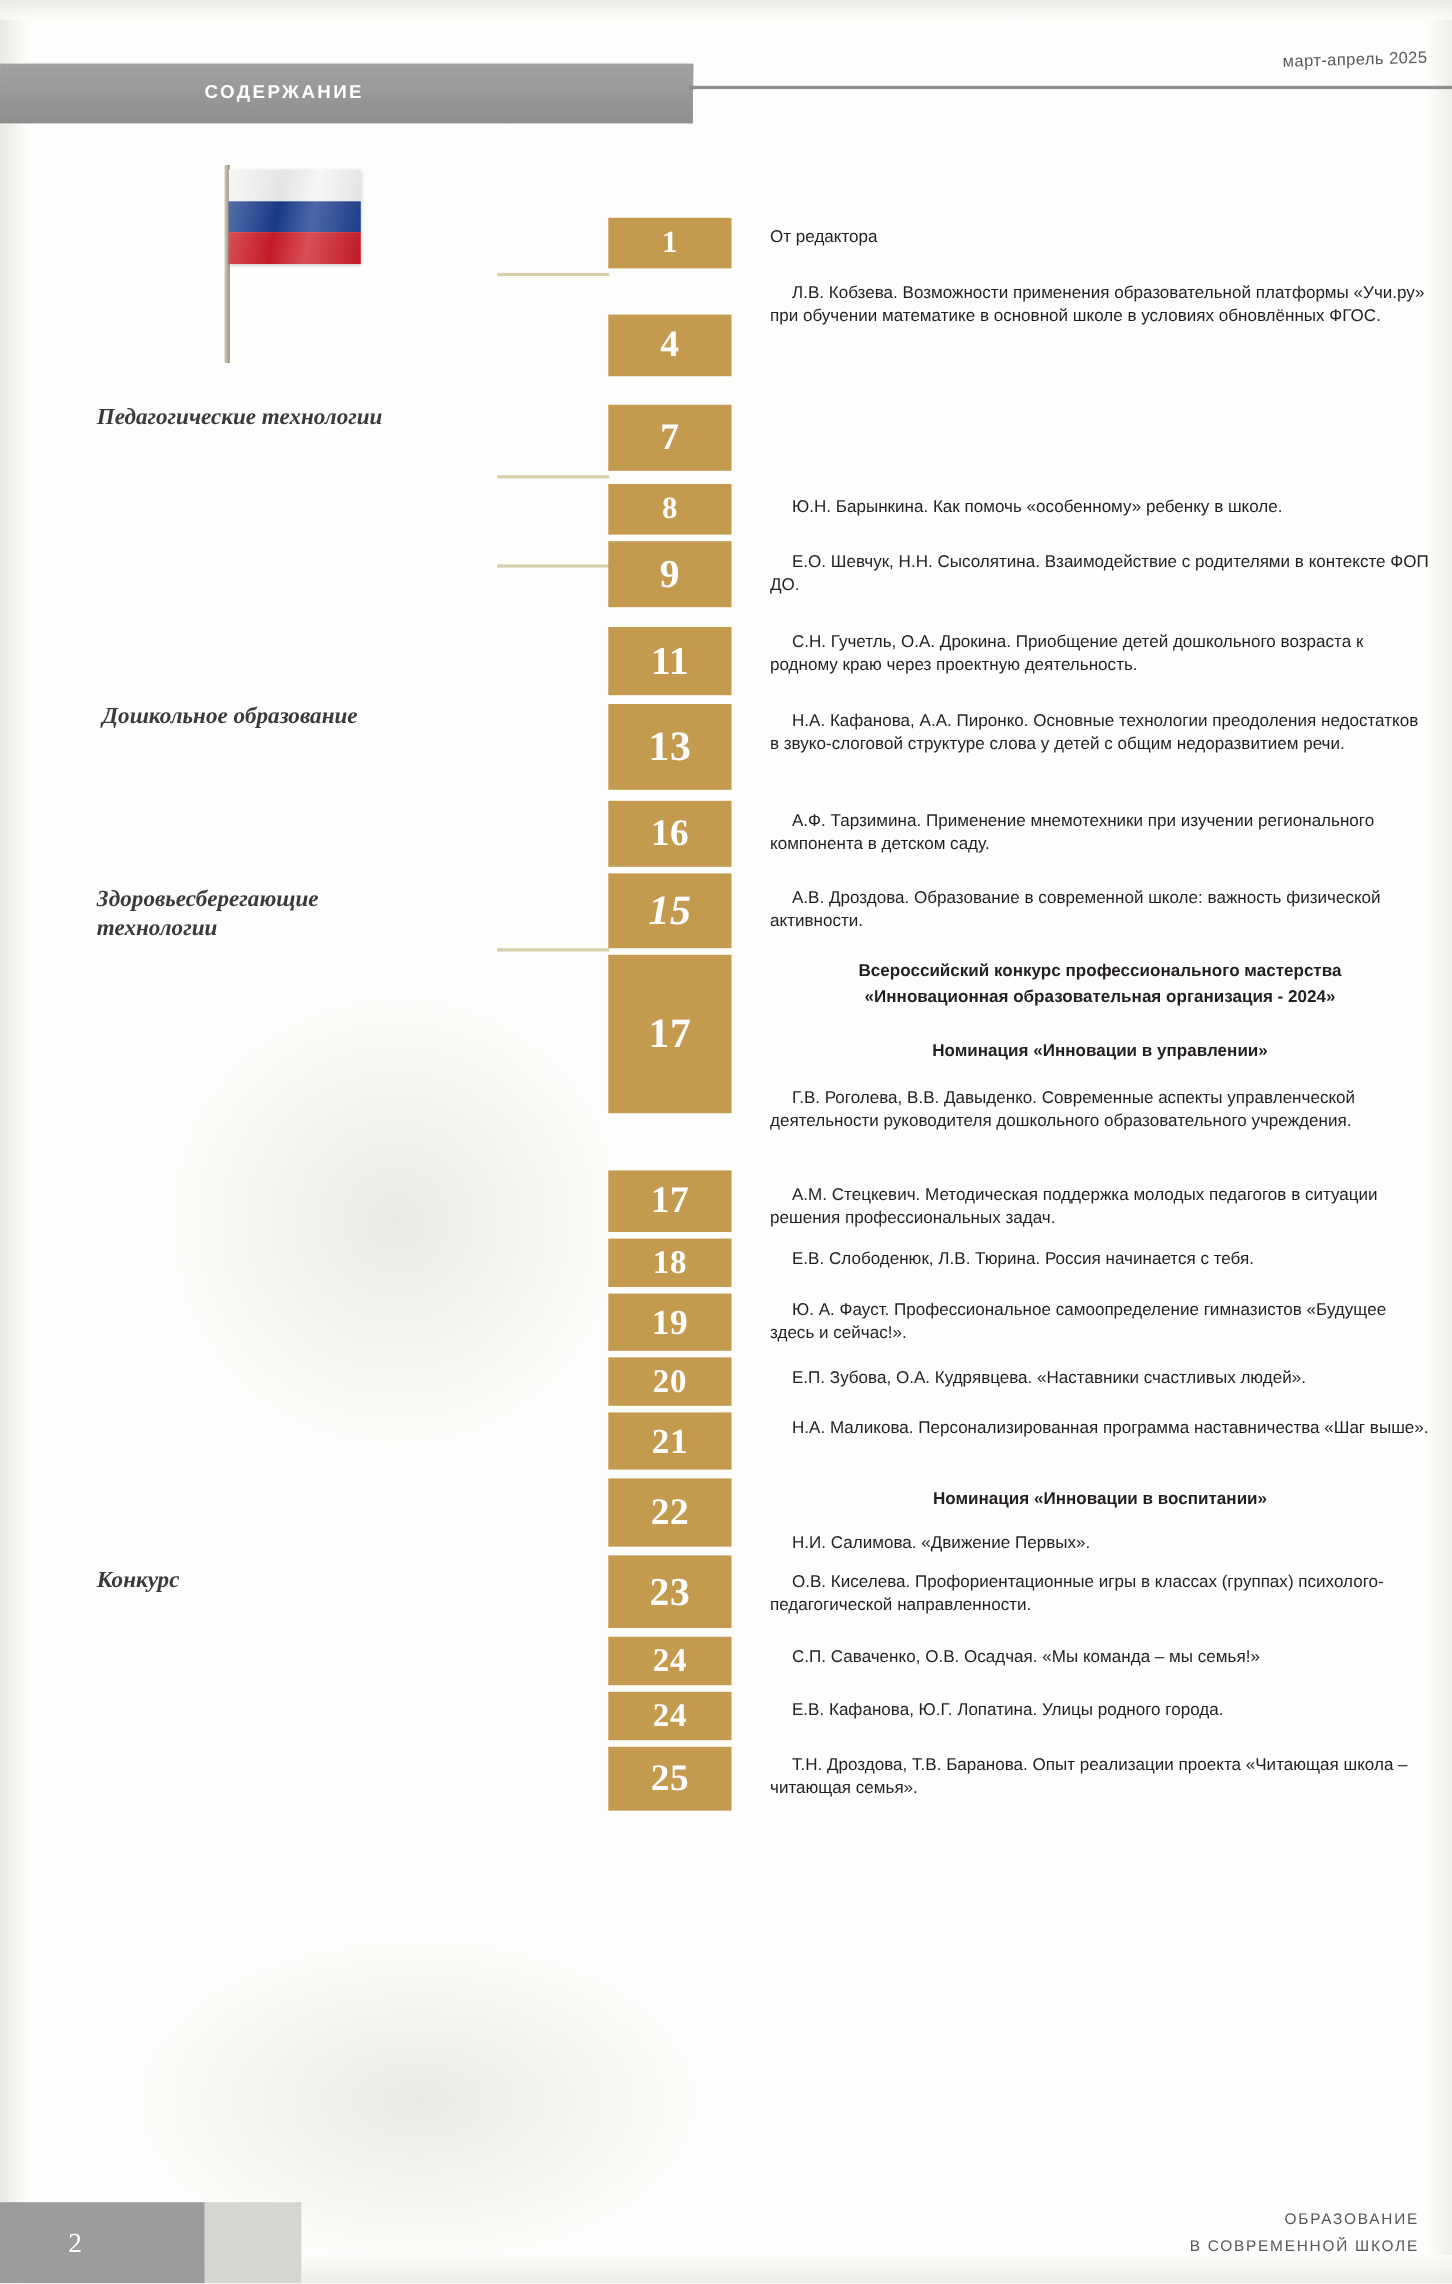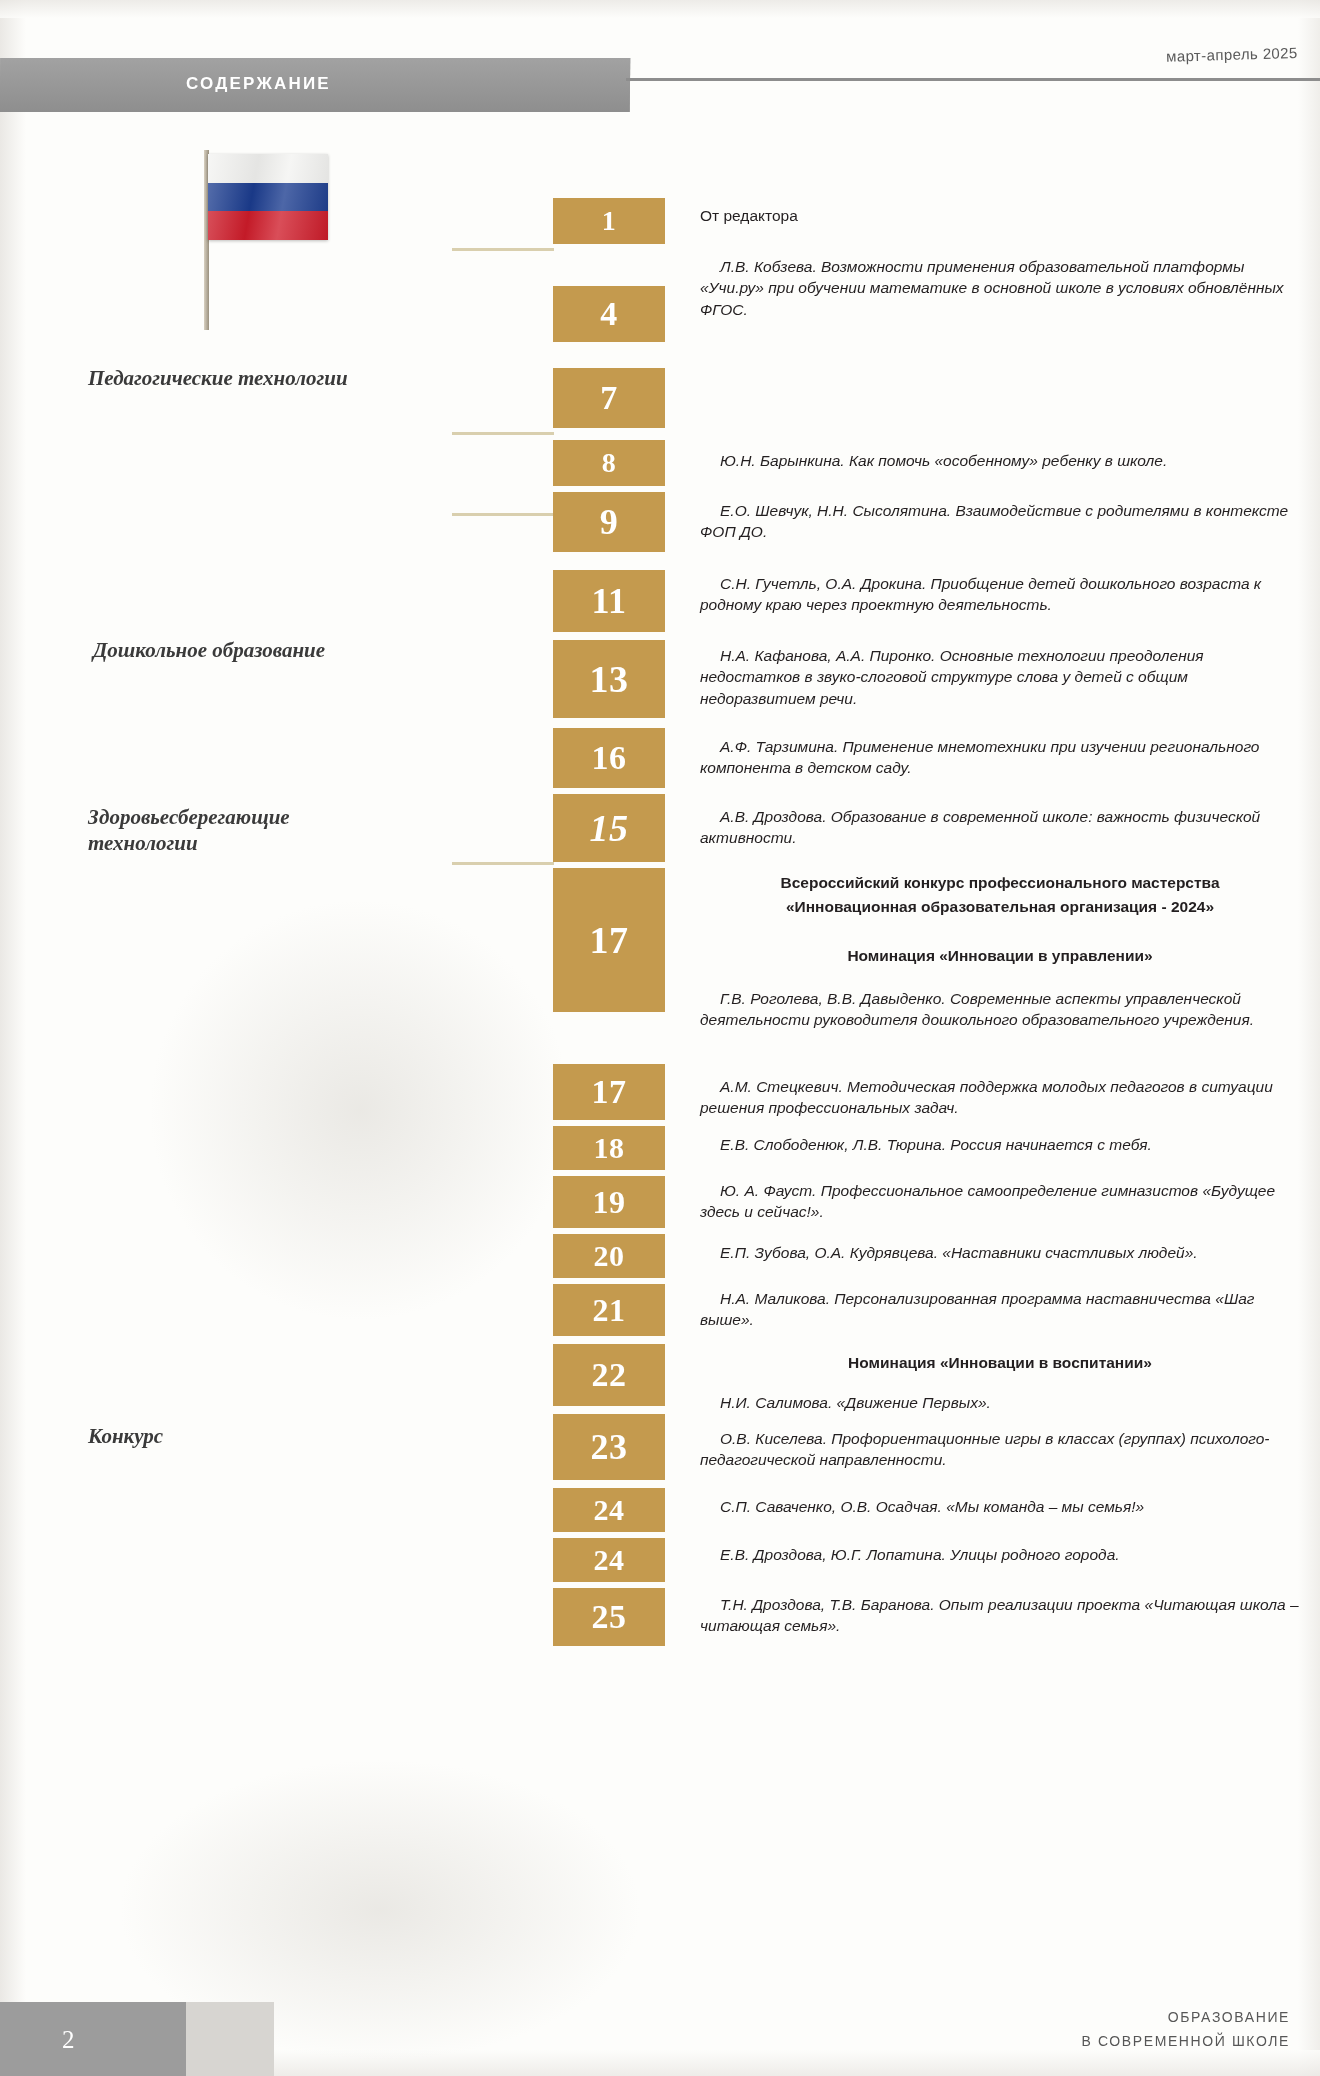--- a/index.html
+++ b/index.html
@@ -163,21 +163,21 @@
     width: 600px;
     font-size: 15.5px;
     line-height: 1.38;
     color: #231f20;
     text-align: left;
   }
   .entry.center {
     text-align: center;
     font-weight: bold;
   }
-  .entry.indent { text-indent: 20px; font-style: italic; }
+  .entry.indent { text-indent: 20px; }
 
   
   .footer-block {
     position: absolute;
     left: 0; bottom: 0;
     width: 186px; height: 74px;
     background: #9c9c9c;
   }
   .footer-page-no {
     position: absolute;
@@ -284,21 +284,21 @@
   <div class="entry indent" style="top:1134px;">Е.В. Слободенюк, Л.В. Тюрина. Россия начинается с тебя.</div>
   <div class="entry indent" style="top:1180px;">Ю. А. Фауст. Профессиональное самоопределение гимназистов «Будущее здесь и сейчас!».</div>
   <div class="entry indent" style="top:1242px;">Е.П. Зубова, О.А. Кудрявцева. «Наставники счастливых людей».</div>
   <div class="entry indent" style="top:1288px;">Н.А. Маликова. Персонализированная программа наставничества «Шаг выше».</div>
 
   <div class="entry center" style="top:1352px;">Номинация «Инновации в воспитании»</div>
   <div class="entry indent" style="top:1392px;">Н.И. Салимова. «Движение Первых».</div>
 
   <div class="entry indent" style="top:1428px;">О.В. Киселева. Профориентационные игры  в классах (группах) психолого-педагогической направленности.</div>
   <div class="entry indent" style="top:1496px;">С.П. Саваченко, О.В. Осадчая. «Мы команда – мы семья!»</div>
-  <div class="entry indent" style="top:1544px;">Е.В. Дроздова, Ю.Г. Лопатина. Улицы родного города.</div>
+  <div class="entry indent" style="top:1544px;">Е.В. Кафанова, Ю.Г. Лопатина. Улицы родного города.</div>
   <div class="entry indent" style="top:1594px;">Т.Н. Дроздова, Т.В. Баранова. Опыт реализации проекта «Читающая школа – читающая семья».</div>
 
   <div class="footer-tail"></div>
   <div class="footer-block"></div>
   <div class="footer-page-no">2</div>
   <div class="footer-right">
     <div>ОБРАЗОВАНИЕ</div>
     <div>В СОВРЕМЕННОЙ ШКОЛЕ</div>
   </div>
 

